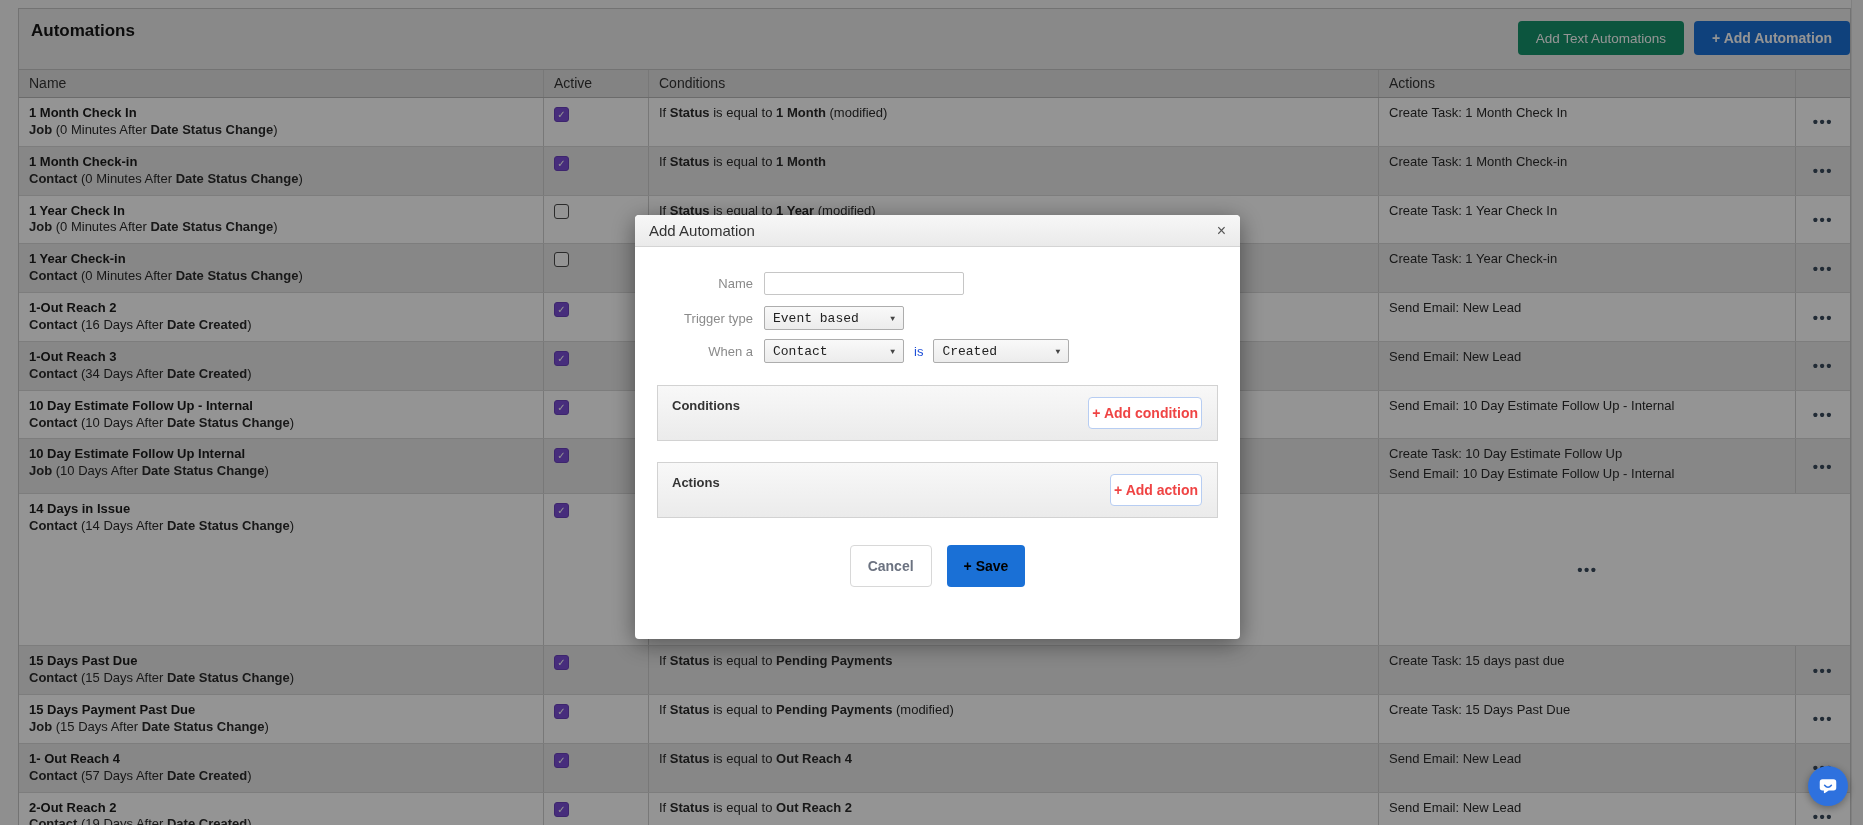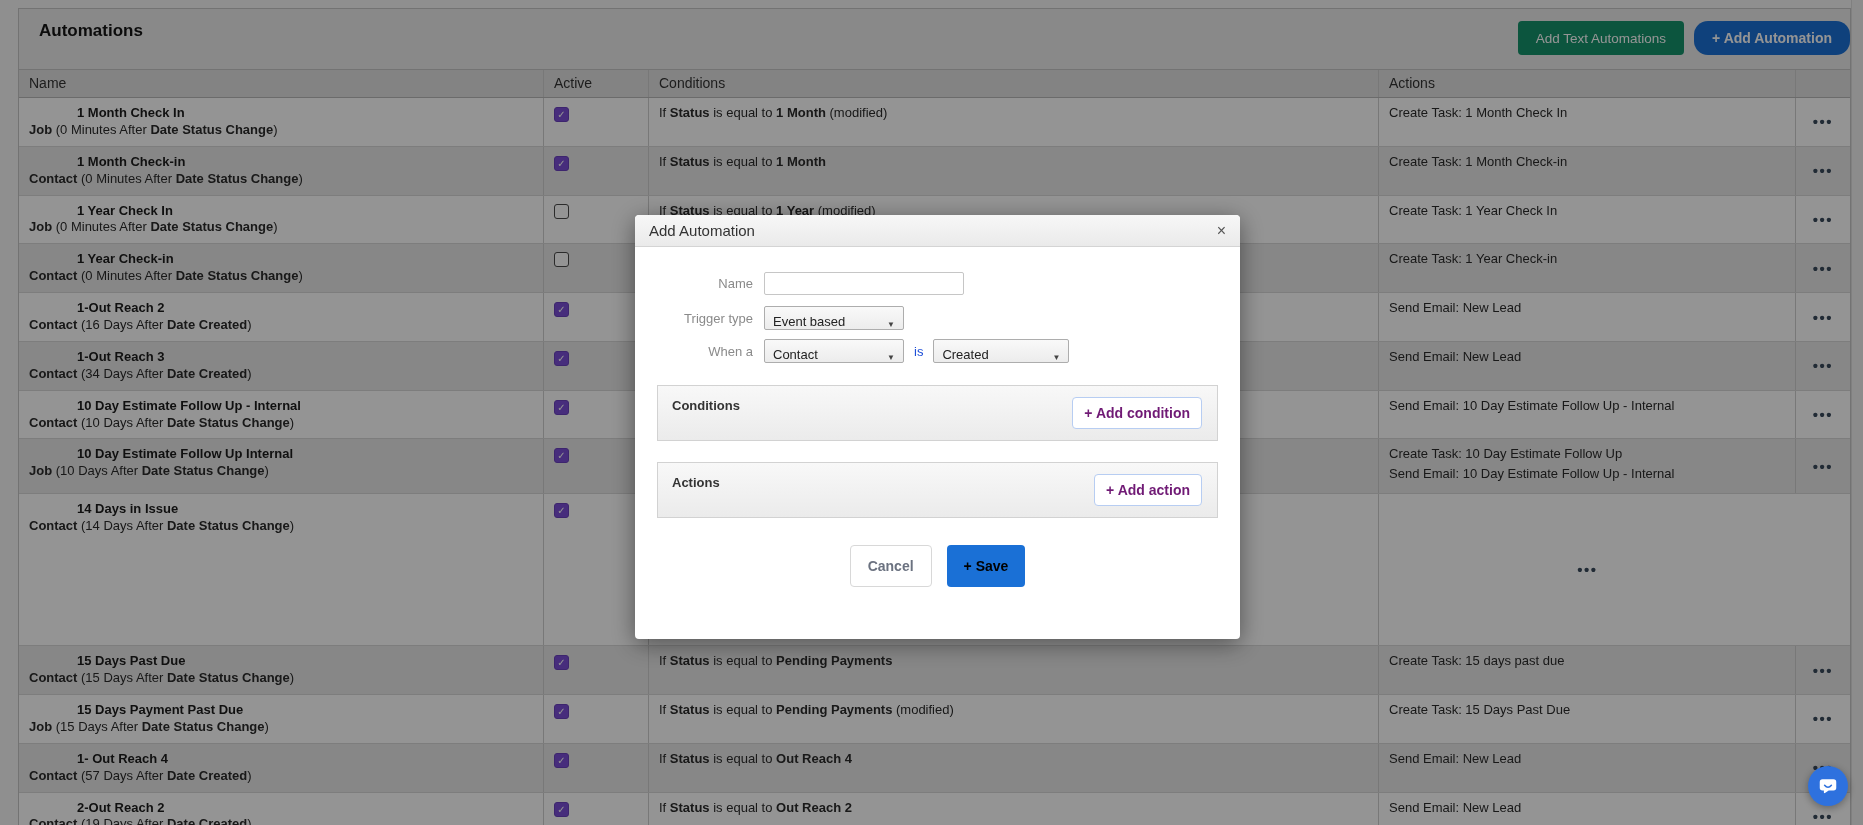--- a/index.html
+++ b/index.html
@@ -7,38 +7,38 @@
   body {
     font-family: "Liberation Sans", "DejaVu Sans", sans-serif;
     background:#f6f6f6; overflow:hidden; position:relative;
   }
   b { font-weight:bold; }
 
   
   .app { position:absolute; left:18px; top:8px; width:1833px; background:#ececec;
          border:1px solid #c6c6c6; }
   .toolbar { position:relative; height:60px; }
-  .page-title { position:absolute; left:20px; top:12px; font-size:17px; font-weight:bold; color:#151515;}
+  .page-title { position:absolute; left:12px; top:12px; font-size:17px; font-weight:bold; color:#151515;}
   .toolbar-buttons { position:absolute; right:0; top:12px; display:flex; gap:10px; }
   .btn { border:none; border-radius:4px; font-size:13.5px; cursor:pointer; height:34px;
          padding:0 18px; font-family:inherit; }
   .btn-green { background:#15936c; color:#fff; }
-  .btn-blue  { background:#1a70d6; color:#fff; font-weight:bold; font-size:14px;border-radius:14px; }
+  .btn-blue  { background:#1a70d6; color:#fff; font-weight:bold; font-size:14px; }
 
   
   .grid { display:grid; grid-template-columns:525px 105px 730px 417px 54px; }
   .thead { background:#e2e2e2; border-top:1px solid #c6c6c6; border-bottom:1px solid #b9b9b9; }
   .thead .cell { padding:5px 10px; font-size:14px; color:#333; min-height:27px; }
   .cell { border-right:1px solid #cfcfcf; }
   .cell:last-child { border-right:none; }
   .trow { min-height:48px; background:#fff; border-bottom:1px solid #d8d8d8; }
   .trow:nth-child(even) { background:#e9e9e9; }
   .trow.tall { min-height:152px; }
   .trow .cell { padding:7px 10px; font-size:13px; line-height:1.3; color:#2b2b2b; }
-  .nm { font-weight:bold; color:#1c1c1c;margin-left:48px; }
+  .nm { font-weight:bold; color:#1c1c1c; }
   .sub { color:#2b2b2b; }
   .c-active { padding-top:8px !important; }
   .cb { display:inline-flex; width:15px; height:15px; border-radius:3px; border:1.5px solid #4a4a4a;
         background:#fff; align-items:center; justify-content:center; font-size:10px; cursor:pointer; }
   .cb.on { background:#7b4fd6; border-color:#6a41bd; color:#fff; }
   .c-menu { display:flex; align-items:center; justify-content:center; padding:0 !important; }
   .dots { color:#3a4a5c; font-size:15px; font-weight:bold; letter-spacing:1.5px; cursor:pointer; line-height:1; }
   .aline { margin-bottom:3px; }
 
   
@@ -55,34 +55,34 @@
   .modal-close { margin-left:auto; font-size:16px; color:#555; cursor:pointer; line-height:1; }
   .modal-body { padding:0 22px; }
   .frow { display:flex; align-items:center; }
   .frow-name { margin-top:25px; }
   .frow-trigger { margin-top:11px; }
   .frow-when { margin-top:9px; }
   .flabel { width:96px; text-align:right; font-size:13px; color:#8a8a8a; margin-right:11px; flex:none; }
   .tinput { width:200px; height:23px; border:1px solid #c6c6c6; border-radius:2px; padding:0 6px;
             font-size:13px; font-family:inherit; color:#222; background:#fff; }
   .select { height:24px; border:1px solid #adadad; border-radius:2px; padding:0 8px;
-            background:linear-gradient(#f9f9f9,#ececec); display:inline-flex; align-items:flex-end;
-            font-size:13px; color:#222; cursor:pointer; }
+            background:linear-gradient(#f9f9f9,#ececec); display:inline-flex; align-items:center;
+            font-size:13px; color:#222; cursor:pointer;font-family:Liberation Mono, monospace; }
   .select .sel-caret { margin-left:auto; font-size:8px; color:#444; }
   .sel-trigger { width:140px; }
   .sel-entity { width:140px; }
   .sel-event { width:136px; }
   .is-word { margin:0 10px; font-size:13px; color:#1d4ed8; }
   .panel { margin-top:22px; height:56px; border:1px solid #d2d2d2;
            background:linear-gradient(#f8f8f8,#ebebeb); display:flex; align-items:center;
            justify-content:space-between; padding:0 15px 0 14px; }
   .panel + .panel { margin-top:21px; }
   .panel-label { align-self:flex-start; margin-top:12px; font-size:13px; font-weight:bold; color:#333; }
-  .btn-outline { background:#fff; border:1px solid #b7cdf2; border-radius:4px; color:#701a75;
-                 font-weight:bold; font-size:14px; padding:7px 11px; cursor:pointer; font-family:inherit; }
+  .btn-outline { background:#fff; border:1px solid #b7cdf2; border-radius:4px; color:#ef4444;
+                 font-weight:bold; font-size:14px; padding:7px 3px; cursor:pointer; font-family:inherit; }
   .modal-footer { margin-top:27px; display:flex; justify-content:center; gap:15px; }
   .btn-cancel { background:#fff; border:1px solid #d8d8d8; border-radius:4px; color:#6b7280;
                 font-weight:bold; font-size:14px; padding:12px 17px; cursor:pointer; font-family:inherit; }
   .btn-save { background:#1a70d6; border:none; border-radius:4px; color:#000000; font-weight:bold;
               font-size:14px; padding:8px 17px; cursor:pointer; font-family:inherit; }
 
   
   .chat-launcher { position:fixed; left:1808px; top:766px; width:40px; height:40px; border-radius:50%;
                    background:#2e71de; z-index:60; display:flex; align-items:center; justify-content:center;
                    box-shadow:0 2px 8px rgba(0,0,0,0.35); cursor:pointer; }

